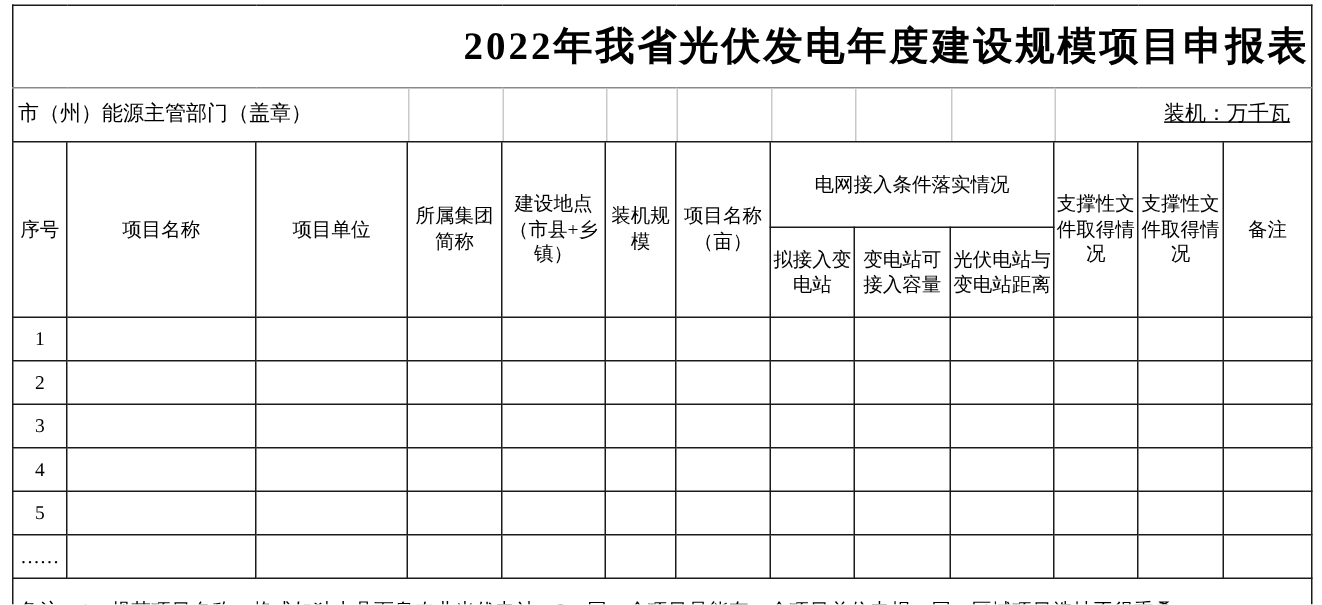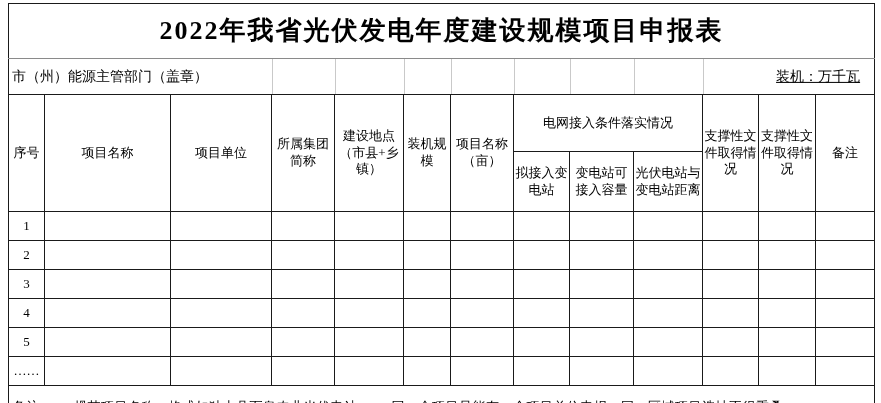--- a/index.html
+++ b/index.html
@@ -19,21 +19,21 @@
     border:1px solid #1a1a1a;
     padding:2px 1px;
     text-align:center;vertical-align:middle;
     font-size:13px;line-height:1.3;
     overflow:hidden;
   }
   
   tr.r-title td{
     height:50px;
     border-bottom:1px solid #8a8a8a;
-    font-size:26px;font-weight:bold;letter-spacing:2px;
+    font-size:26px;font-weight:bold;letter-spacing:2px;text-align:right;
   }
   
   tr.r-sub td{
     height:35px;position:relative;
     font-size:14px;padding:0;margin-top:13px;
   }
   .gl{position:absolute;top:0;bottom:0;width:1px;background:#c9c9c9;}
   .sub-left{position:absolute;left:3px;top:50%;transform:translateY(-50%);white-space:nowrap;}
   .sub-right{position:absolute;right:14px;top:50%;transform:translateY(-50%);white-space:nowrap;text-decoration:underline;}
   

